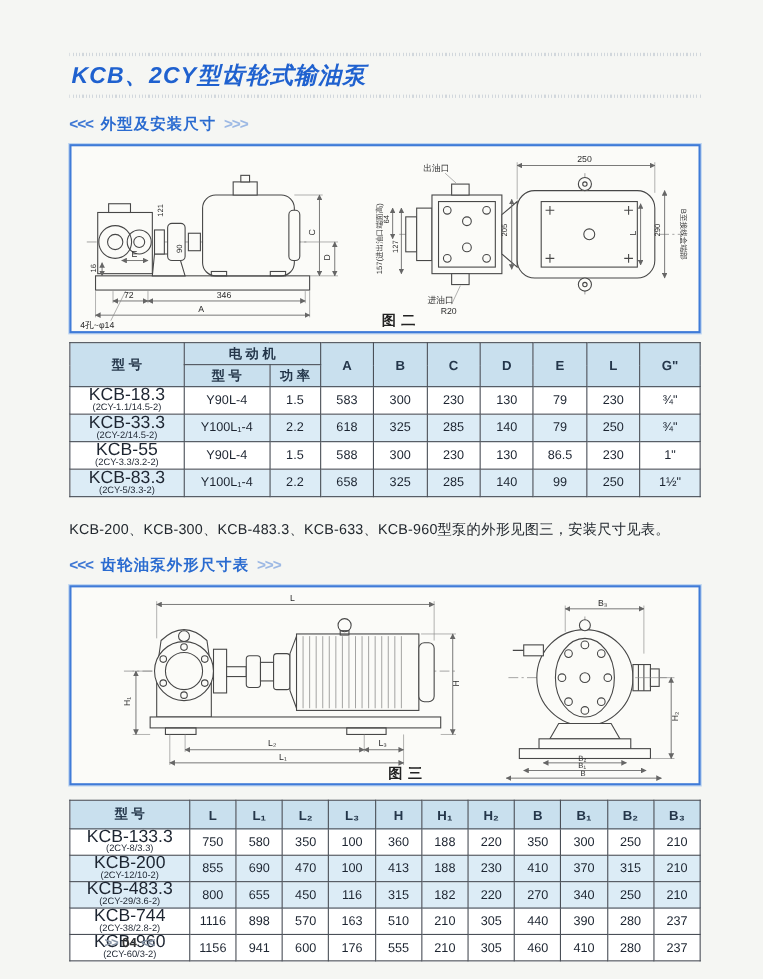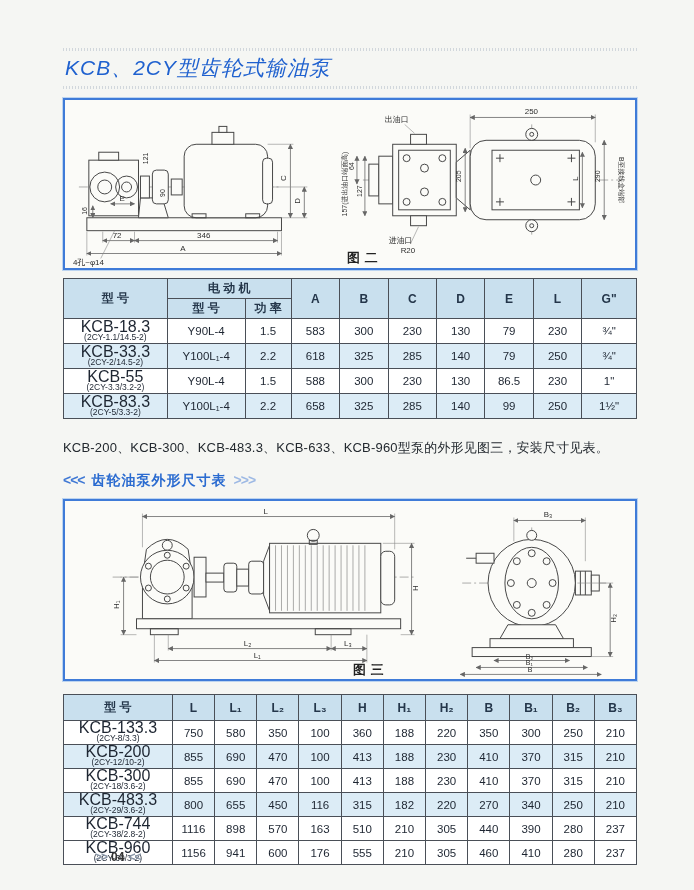--- a/index.html
+++ b/index.html
@@ -5,21 +5,21 @@
   html,body{margin:0;padding:0;}
   .page{
     position:relative;width:694px;height:890px;background:#f5f6f3;
     font-family:"Liberation Sans","DejaVu Sans",sans-serif;color:#1d2531;overflow:hidden;
   }
   .content{position:absolute;left:63px;top:0;width:576px;}
   
   .title-block{margin-top:48px;}
   .dotline{height:3px;background:repeating-linear-gradient(90deg,#c8cfd6 0 1px,transparent 1px 3px);opacity:.8;}
   .page-title{
-    font-size:21px;font-weight:normal;font-style:italic;color:#1f61cf;
+    font-size:21px;font-weight:bold;font-style:italic;color:#1f61cf;
     letter-spacing:1px;padding:3px 2px 4px 2px;
   }
   
   .section{margin-top:15px;font-size:14px;font-weight:bold;color:#2a6bd0;letter-spacing:1px;}
   .chev{font-weight:bold;letter-spacing:-1px;}
   .chev.l{color:#3f78d4;margin-right:7px;}
   .chev.r{color:#9db9e4;margin-left:7px;}
   
   .figbox{
     margin-top:9px;border:2px solid #3f7bd8;box-shadow:0 0 0 1px #bcd4f0;
@@ -61,20 +61,23 @@
 
 <div class="page">
   <div class="content">
 
     <div class="title-block">
       <div class="dotline"></div>
       <div class="page-title">KCB、2CY型齿轮式输油泵</div>
       <div class="dotline"></div>
     </div>
 
+    <div class="section">
+      <span class="chev l">&lt;&lt;&lt;</span><span>外型及安装尺寸</span><span class="chev r">&gt;&gt;&gt;</span>
+    </div>
 
     <div class="figbox">
       <svg width="570" height="168" viewBox="0 0 574 168">
         <defs>
           <marker id="ar2" viewBox="0 0 10 10" refX="9" refY="5" markerWidth="6.5" markerHeight="6.5" orient="auto-start-reverse">
             <path d="M0,0 L10,5 L0,10 z" fill="#666"></path>
           </marker>
         </defs>
 
         <g>
@@ -453,37 +456,20 @@
             <td>470</td>
             <td>100</td>
             <td>413</td>
             <td>188</td>
             <td>230</td>
             <td>410</td>
             <td>370</td>
             <td>315</td>
             <td>210</td>
           </tr>
-          <tr>
-            <td>
-              <div class="m1">KCB-300</div>
-              <div class="m2">(2CY-18/3.6-2)</div>
-            </td>
-            <td>855</td>
-            <td>690</td>
-            <td>470</td>
-            <td>100</td>
-            <td>413</td>
-            <td>188</td>
-            <td>230</td>
-            <td>410</td>
-            <td>370</td>
-            <td>315</td>
-            <td>210</td>
-          </tr>
           <tr class="alt">
             <td>
               <div class="m1">KCB-483.3</div>
               <div class="m2">(2CY-29/3.6-2)</div>
             </td>
             <td>800</td>
             <td>655</td>
             <td>450</td>
             <td>116</td>
             <td>315</td>

